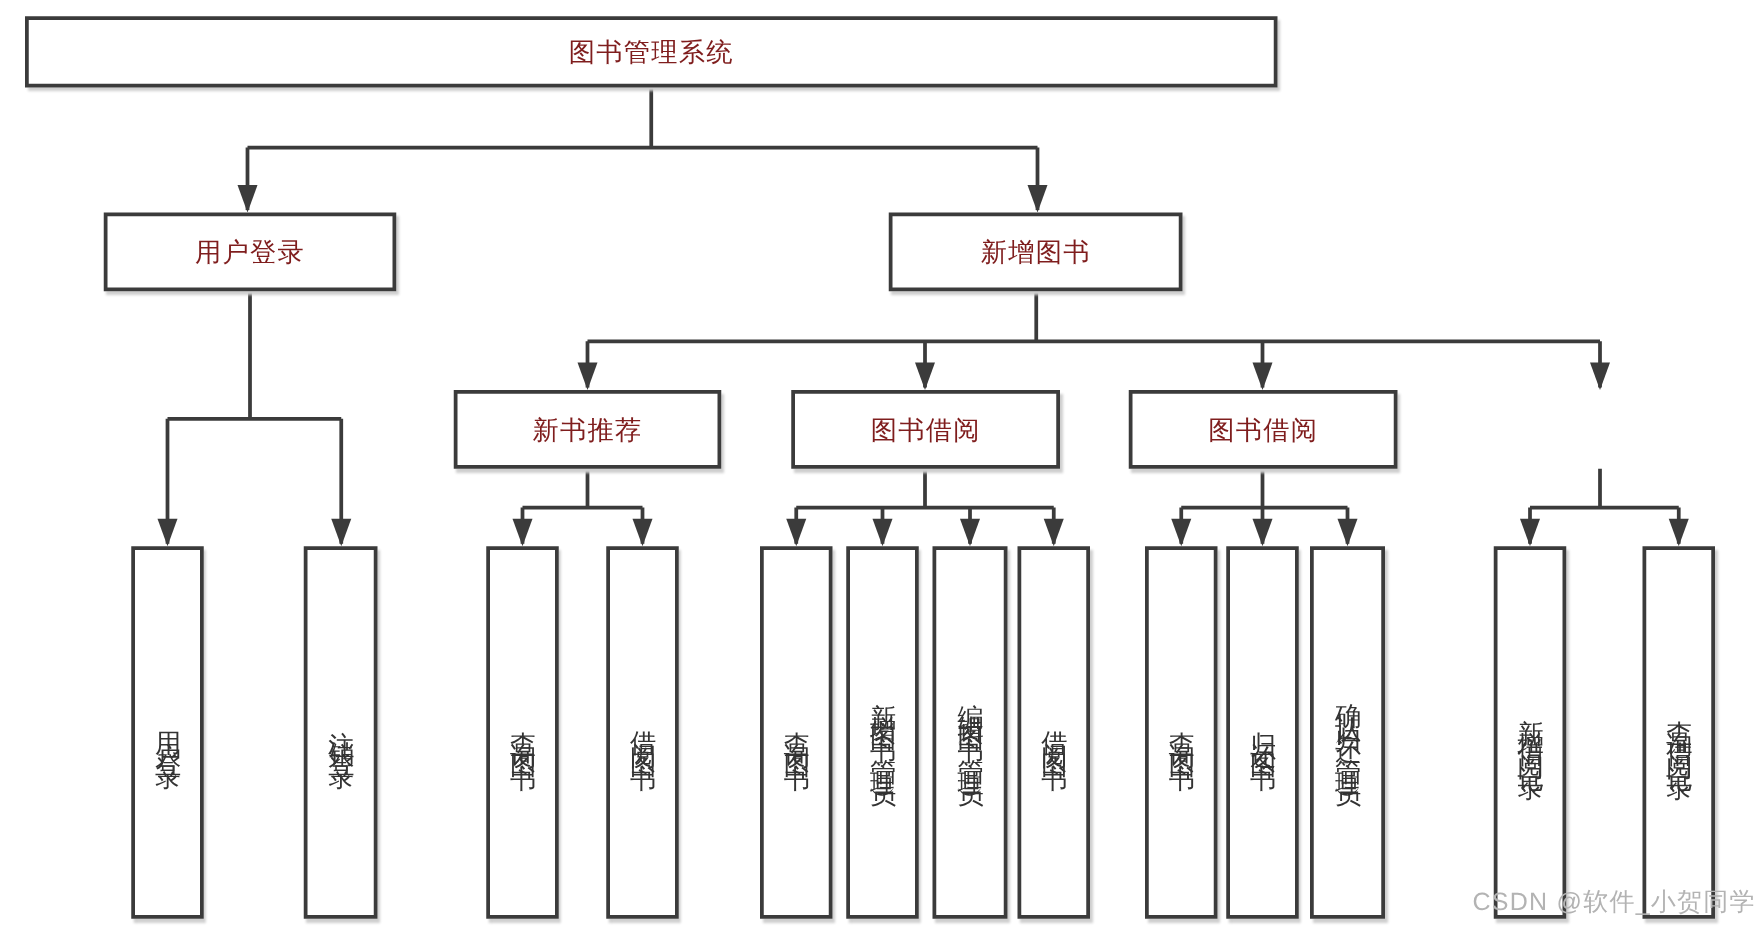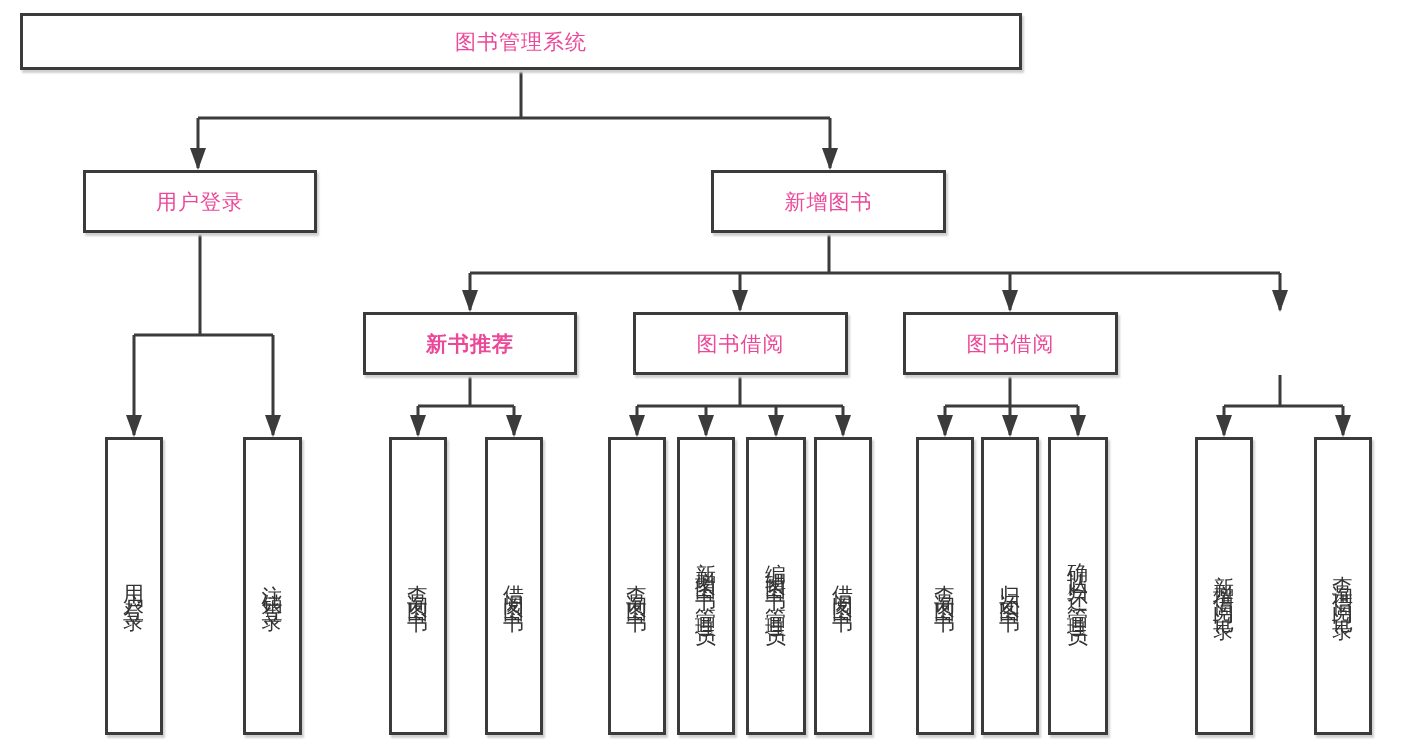--- a/index.html
+++ b/index.html
@@ -15,21 +15,21 @@
     align-items:center;
     justify-content:center;
     color:#333333;
     z-index:2;
     box-shadow:2px 3px 2px #cfcfcf;
   }
   .hlabel{
     font-size:21px;
     letter-spacing:1px;
     white-space:nowrap;
-    color:#ec4899;
+    color:#7f1d1d;
   }
   .vlabel{
     writing-mode:vertical-lr;
     text-orientation:mixed;
     font-size:21px;
     letter-spacing:9px;
     color:#333333;
     line-height:1;
   }
   .watermark{
@@ -92,21 +92,21 @@
     <span class="hlabel">图书管理系统</span>
   </div>
 
   <div class="box" style="left:83px;top:170px;width:234px;height:63px;">
     <span class="hlabel">用户登录</span>
   </div>
   <div class="box" style="left:711px;top:170px;width:235px;height:63px;">
     <span class="hlabel">新增图书</span>
   </div>
 
-  <div class="box" style="left:363px;top:312px;width:214px;height:63px;font-weight:bold;">
+  <div class="box" style="left:363px;top:312px;width:214px;height:63px;">
     <span class="hlabel">新书推荐</span>
   </div>
   <div class="box" style="left:633px;top:312px;width:215px;height:63px;">
     <span class="hlabel">图书借阅</span>
   </div>
   <div class="box" style="left:903px;top:312px;width:215px;height:63px;">
     <span class="hlabel">图书借阅</span>
   </div>
 
   <div class="box" style="left:105px;top:437px;width:58px;height:298px;">
@@ -146,14 +146,15 @@
     <span class="vlabel">确认归还（管理员）</span>
   </div>
 
   <div class="box" style="left:1195px;top:437px;width:58px;height:298px;">
     <span class="vlabel">新增借阅记录</span>
   </div>
   <div class="box" style="left:1314px;top:437px;width:58px;height:298px;">
     <span class="vlabel">查询借阅记录</span>
   </div>
 
+  <div class="watermark">CSDN @软件_小贺同学</div>
 
 </div>
 
 </body></html>

